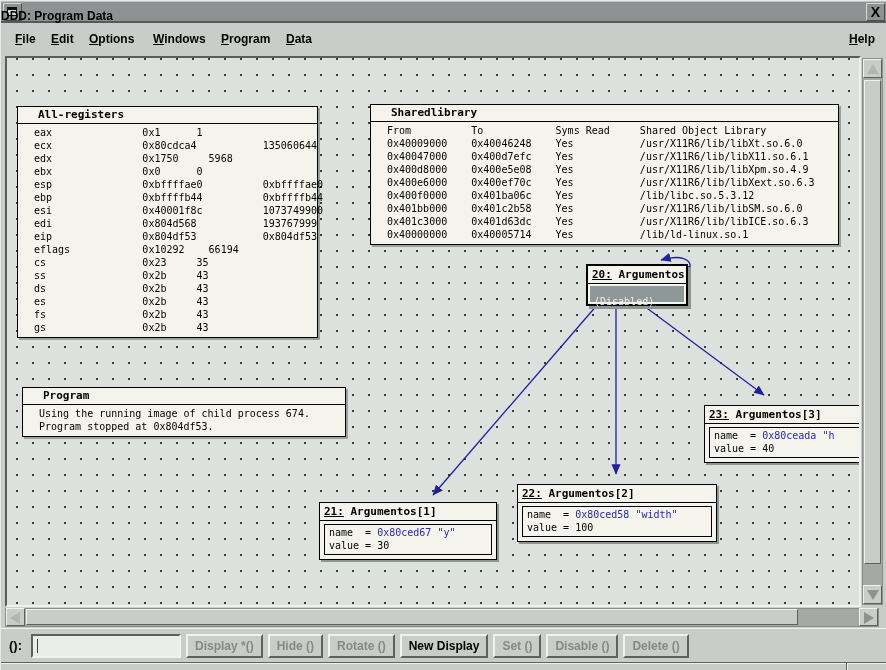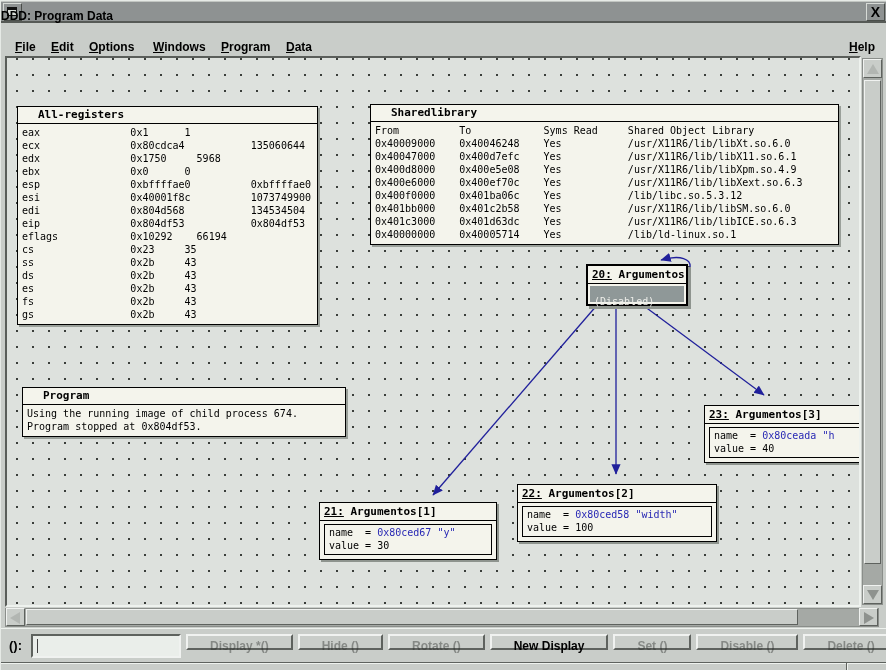--- a/index.html
+++ b/index.html
@@ -18,36 +18,36 @@
   .tb-title { position:absolute; left:0; top:4px; width:100%; height:20px; line-height:20px;
     text-align:left; font-size:12px; font-weight:bold; color:#000; }
   .tb-close { position:absolute; right:2px; top:1px; width:19px; height:18px;
     background:#8e9292; border-top:1px solid #d6dad6; border-left:1px solid #d6dad6;
     border-right:1px solid #4a4e4a; border-bottom:1px solid #4a4e4a;
     font-size:14px; font-weight:bold; text-align:center; line-height:16px; color:#000; }
 
   
   .menubar { position:absolute; left:0; top:23px; width:886px; height:30px; background:#c9cdc9; }
   .menu-item { position:absolute; top:0; height:30px; line-height:30px; font-size:12px;
-    font-weight:bold; color:#000; padding:8px 4px; }
+    font-weight:bold; color:#000; padding:0 4px; }
   .menu-item::first-letter { text-decoration:underline; }
 
   
   .canvas-wrap { position:absolute; left:4px; top:55px; width:856px; height:551px;
     border-top:2px solid #5a5e5a; border-left:2px solid #5a5e5a;
     border-right:2px solid #eef2ee; border-bottom:2px solid #eef2ee; }
   .canvas { position:relative; width:852px; height:547px; overflow:hidden; background:#dde1dd;
     background-image:radial-gradient(circle, #3a3e3a 1px, rgba(0,0,0,0) 1.2px);
     background-size:16px 16px; background-position:2px 9px;
     font-family:"DejaVu Sans Mono", monospace; }
 
   .dbox { position:absolute; background:#f4f4ec; border:1px solid #000; box-shadow:2px 2px 0 #9aa09a; }
   .dbox .dtitle { height:17px; line-height:16px; padding:0 20px; font-size:11px; font-weight:bold;
     border-bottom:1px solid #000; white-space:pre; }
-  .mono-line { height:13px; line-height:13px; font-size:10px; padding:0 4px; white-space:pre; color:#000; }
+  .mono-line { height:13px; line-height:13px; font-size:10px; padding:0 16px; white-space:pre; color:#000; }
   .body-pad { padding:2px 0 3px 0; }
 
   
   .node { position:absolute; background:#f4f4ec; border:1px solid #000; box-shadow:2px 2px 0 #8e948e; }
   .node.selected { border-width:2px; box-shadow:3px 3px 0 #8e948e; }
   .ntitle { height:18px; line-height:17px; padding:0 4px; font-size:11px; font-weight:bold;
     border-bottom:1px solid #000; white-space:pre; }
   .ntitle .nid { text-decoration:underline; }
   .nbody-box { margin:3px 4px 4px 4px; border:1px solid #000; padding:1px 4px 2px 4px; }
   .vrow { height:13px; line-height:13px; font-size:10px; white-space:pre; }
@@ -76,21 +76,21 @@
 
   
   .toolbar { position:absolute; left:0; top:627px; width:886px; height:34px; background:#c9cdc9;
     border-top:1px solid #eef2ee; }
   .tb-label { position:absolute; left:8px; top:0; height:34px; line-height:34px; font-size:13px; font-weight:bold; color:#000; }
   .arg-field { position:absolute; left:30px; top:5px; width:150px; height:24px; background:#eaeeea;
     border-top:2px solid #5e625e; border-left:2px solid #5e625e;
     border-right:2px solid #f0f2f0; border-bottom:2px solid #f0f2f0; }
   .caret { position:absolute; left:4px; top:3px; width:1px; height:14px; background:#444; }
   .btn-row { position:absolute; left:185px; top:5px; height:24px; display:flex; gap:5px; }
-  .tb-btn { height:16px; padding:0 22px; background:#c9cdc9; font-size:12px; font-weight:bold;
+  .tb-btn { height:24px; padding:0 7px; background:#c9cdc9; font-size:12px; font-weight:bold;
     line-height:20px; color:#000; white-space:nowrap;
     border-top:2px solid #f0f2f0; border-left:2px solid #f0f2f0;
     border-right:2px solid #5e625e; border-bottom:2px solid #5e625e; }
   .tb-btn.disabled { color:rgba(40,44,40,0.42); }
 
   
   .bottomstrip { position:absolute; left:0; top:661px; width:886px; height:9px; background:#c9cdc9;
     border-top:1px solid #5e625e; box-shadow:inset 0 1px 0 #eef2ee; }
   .bottomstrip .divider { position:absolute; left:845px; top:0; width:2px; height:9px;
     border-left:1px solid #5e625e; border-right:1px solid #eef2ee; }
@@ -134,22 +134,23 @@
     </svg>
 
     <div class="dbox" style="left:10px; top:48px; width:301px;">
       <div class="dtitle">All-registers</div>
       <div class="body-pad">
         <div class="mono-line">eax               0x1      1</div>
         <div class="mono-line">ecx               0x80cdca4           135060644</div>
         <div class="mono-line">edx               0x1750     5968</div>
         <div class="mono-line">ebx               0x0      0</div>
         <div class="mono-line">esp               0xbffffae0          0xbffffae0</div>
+        <div class="mono-line">ebp               0xbffffb44          0xbffffb44</div>
         <div class="mono-line">esi               0x40001f8c          1073749900</div>
-        <div class="mono-line">edi               0x804d568           134534504</div>
+        <div class="mono-line">edi               0x804d568           193767999</div>
         <div class="mono-line">eip               0x804df53           0x804df53</div>
         <div class="mono-line">eflags            0x10292    66194</div>
         <div class="mono-line">cs                0x23     35</div>
         <div class="mono-line">ss                0x2b     43</div>
         <div class="mono-line">ds                0x2b     43</div>
         <div class="mono-line">es                0x2b     43</div>
         <div class="mono-line">fs                0x2b     43</div>
         <div class="mono-line">gs                0x2b     43</div>
       </div>
     </div>

